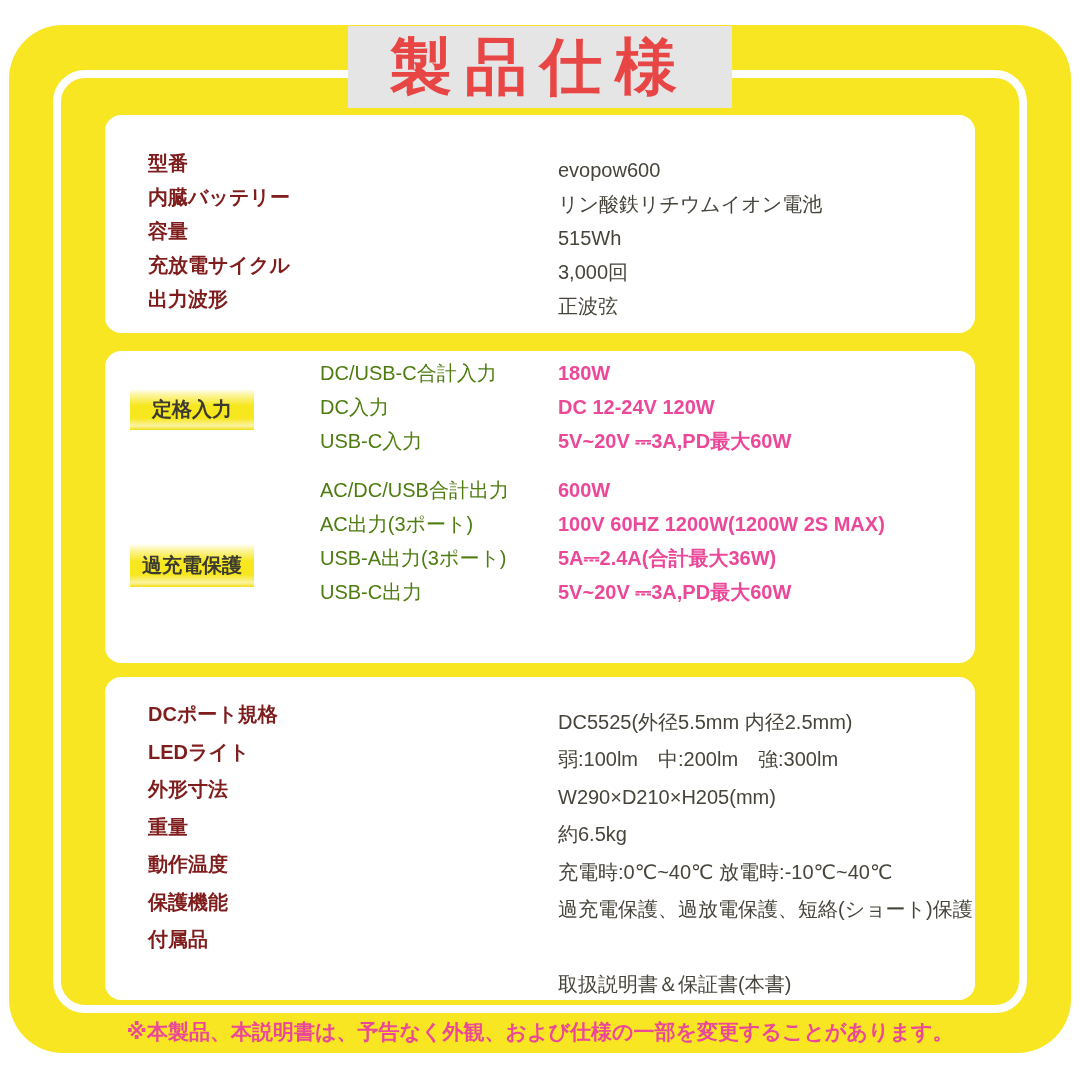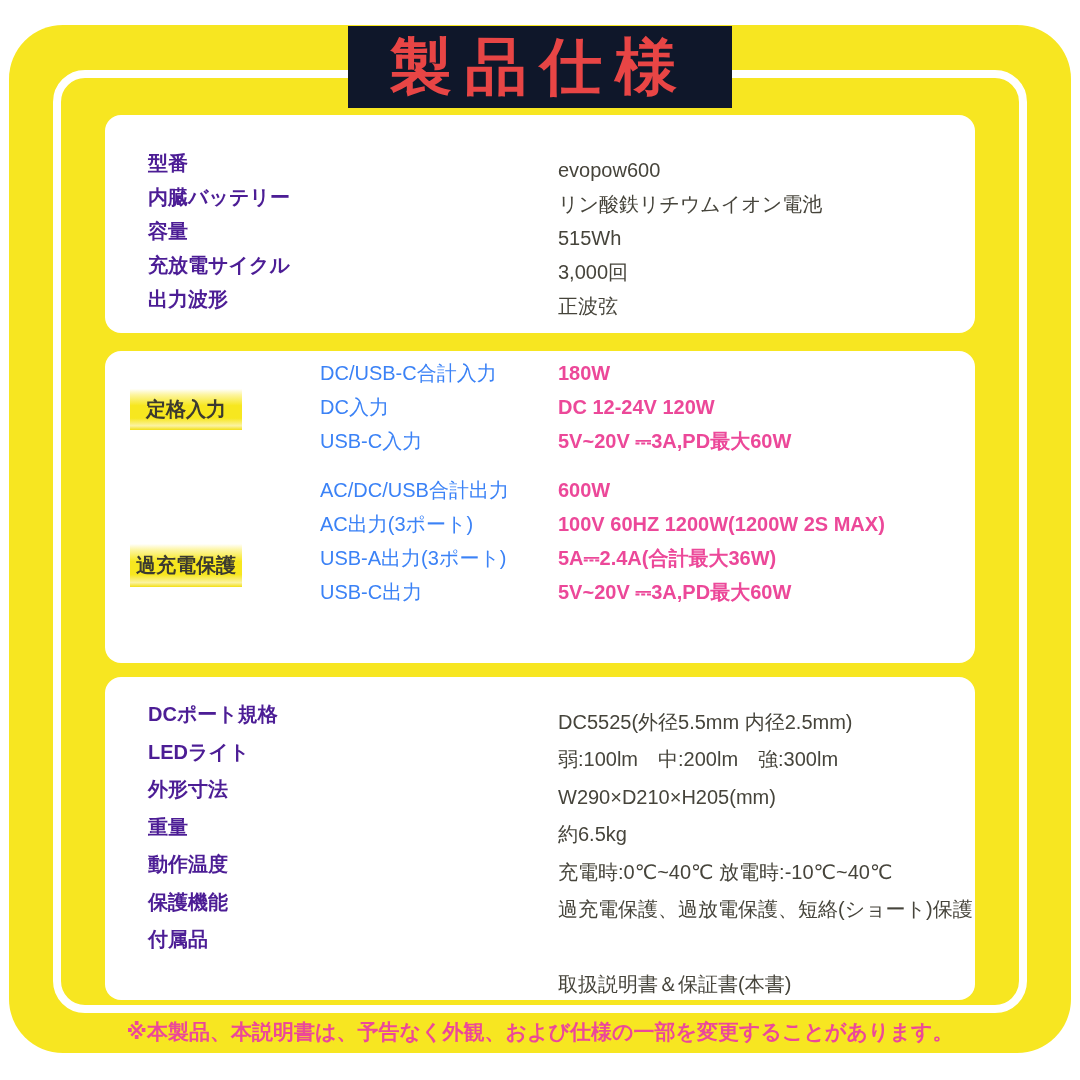--- a/index.html
+++ b/index.html
@@ -11,46 +11,46 @@
   .yellow-frame{
     position:absolute;left:9px;top:25px;width:1062px;height:1028px;
     background:#F7E621;border-radius:54px;
   }
   .white-ring{
     position:absolute;left:53px;top:70px;width:974px;height:943px;
     border:8px solid #ffffff;border-radius:32px;box-sizing:border-box;
   }
   .title-patch{
     position:absolute;top:26px;left:50%;transform:translateX(-50%);
-    background:#0f172a;padding:0 42px;z-index:5;
+    background:#e5e5e5;padding:0 42px;z-index:5;
   }
   .page-title{
     margin:0;font-size:62px;line-height:82px;font-weight:900;
     color:#E84545;letter-spacing:13px;white-space:nowrap;
   }
   .card{
     position:absolute;left:105px;width:870px;background:#ffffff;
     border-radius:16px;box-sizing:border-box;z-index:2;
   }
   .card1{top:115px;height:218px;padding:31px 0 0 43px;}
   .card3{top:677px;height:323px;padding:19px 0 12px 43px;}
   .spec-row{display:flex;align-items:center;height:34px;font-size:20px;}
   .card3 .spec-row{height:37.5px;}
-  .spec-row .label{width:410px;font-weight:700;color:#4c1d95;flex:0 0 410px;}
+  .spec-row .label{width:410px;font-weight:700;color:#7f1d1d;flex:0 0 410px;}
   .spec-row .value{font-weight:400;color:#46443b;white-space:nowrap;margin-top:15px;}
   .card2{top:351px;height:312px;}
   .io-rows{position:absolute;left:215px;top:5px;right:10px;}
   .io-row{display:flex;align-items:center;height:34px;font-size:20px;}
-  .io-row .sub{width:238px;flex:0 0 238px;font-weight:500;color:#3b82f6;}
+  .io-row .sub{width:238px;flex:0 0 238px;font-weight:500;color:#4d7c0f;}
   .io-row .val{font-weight:700;color:#ec4899;white-space:nowrap;}
   .io-row.double{height:56px;}
   .sub-stack{display:flex;flex-direction:column;justify-content:center;width:238px;flex:0 0 238px;line-height:27px;font-weight:500;color:#3f3d35;}
   .group-gap{margin-top:15px;}
   .badge{
-    position:absolute;left:25px;width:112px;display:flex;align-items:center;justify-content:center;
+    position:absolute;left:25px;width:124px;display:flex;align-items:center;justify-content:center;
     font-size:20px;font-weight:700;color:#3b3a30;
     background:linear-gradient(180deg,#ffffff 2%,#fdf5a0 16%,#f7e71f 42%,#f7e71f 72%,#fbf3a3 90%,#f2df17 100%);
   }
   .badge-in{top:37px;height:42px;}
   .badge-out{top:192px;height:44px;}
   .footer-note{
     position:absolute;left:0;top:1018px;width:100%;text-align:center;
     font-size:21px;line-height:27px;font-weight:700;color:#ec4899;z-index:4;
   }
 </style>

